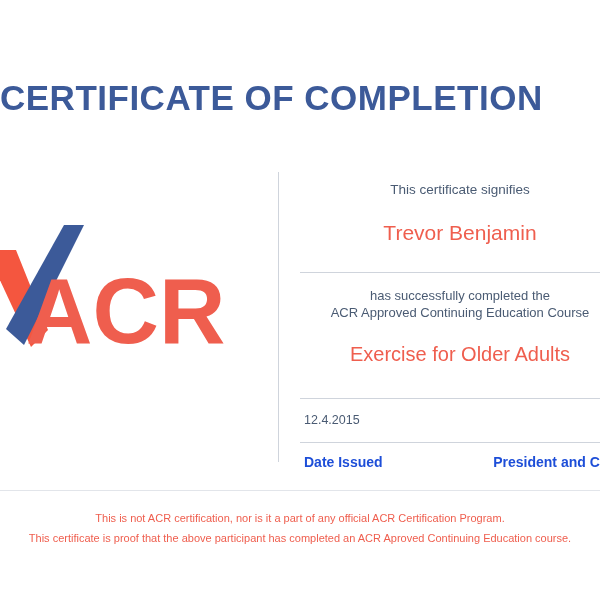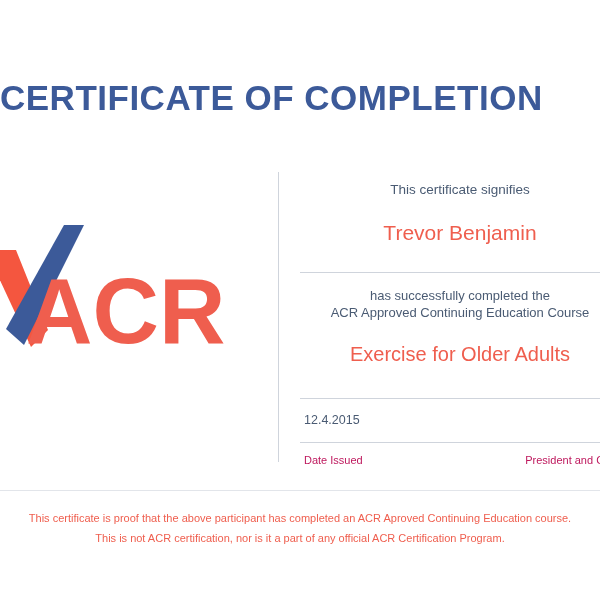--- a/index.html
+++ b/index.html
@@ -113,23 +113,24 @@
     margin-top: 15px;
     width: 320px;
   }
   .labels {
     display: flex;
     justify-content: space-between;
     margin-top: 11px;
     width: 320px;
   }
   .label {
-    font-size: 11px;
-    color: #be185d;
-    white-space: nowrap;
+    font-size: 14px;
+    color: #1d4ed8;
+    white-space: nowrap;
+    font-weight: bold;
   }
   .label.left { padding-left: 4px; }
   
   .footer-rule {
     position: absolute;
     left: 0;
     top: 490px;
     width: 600px;
     height: 1px;
     background: #e2e5ea;
@@ -186,17 +187,17 @@
 
     <div class="labels">
       <div class="label left">Date Issued</div>
       <div class="label right">President and CEO</div>
     </div>
   </div>
 
   <div class="footer-rule"></div>
 
   <div class="footer">
+    <div>This is not ACR certification, nor is it a part of any official ACR Certification Program.</div>
     <div>This certificate is proof that the above participant has completed an ACR Aproved Continuing Education course.</div>
-    <div>This is not ACR certification, nor is it a part of any official ACR Certification Program.</div>
   </div>
 
 </div>
 
 </body></html>

